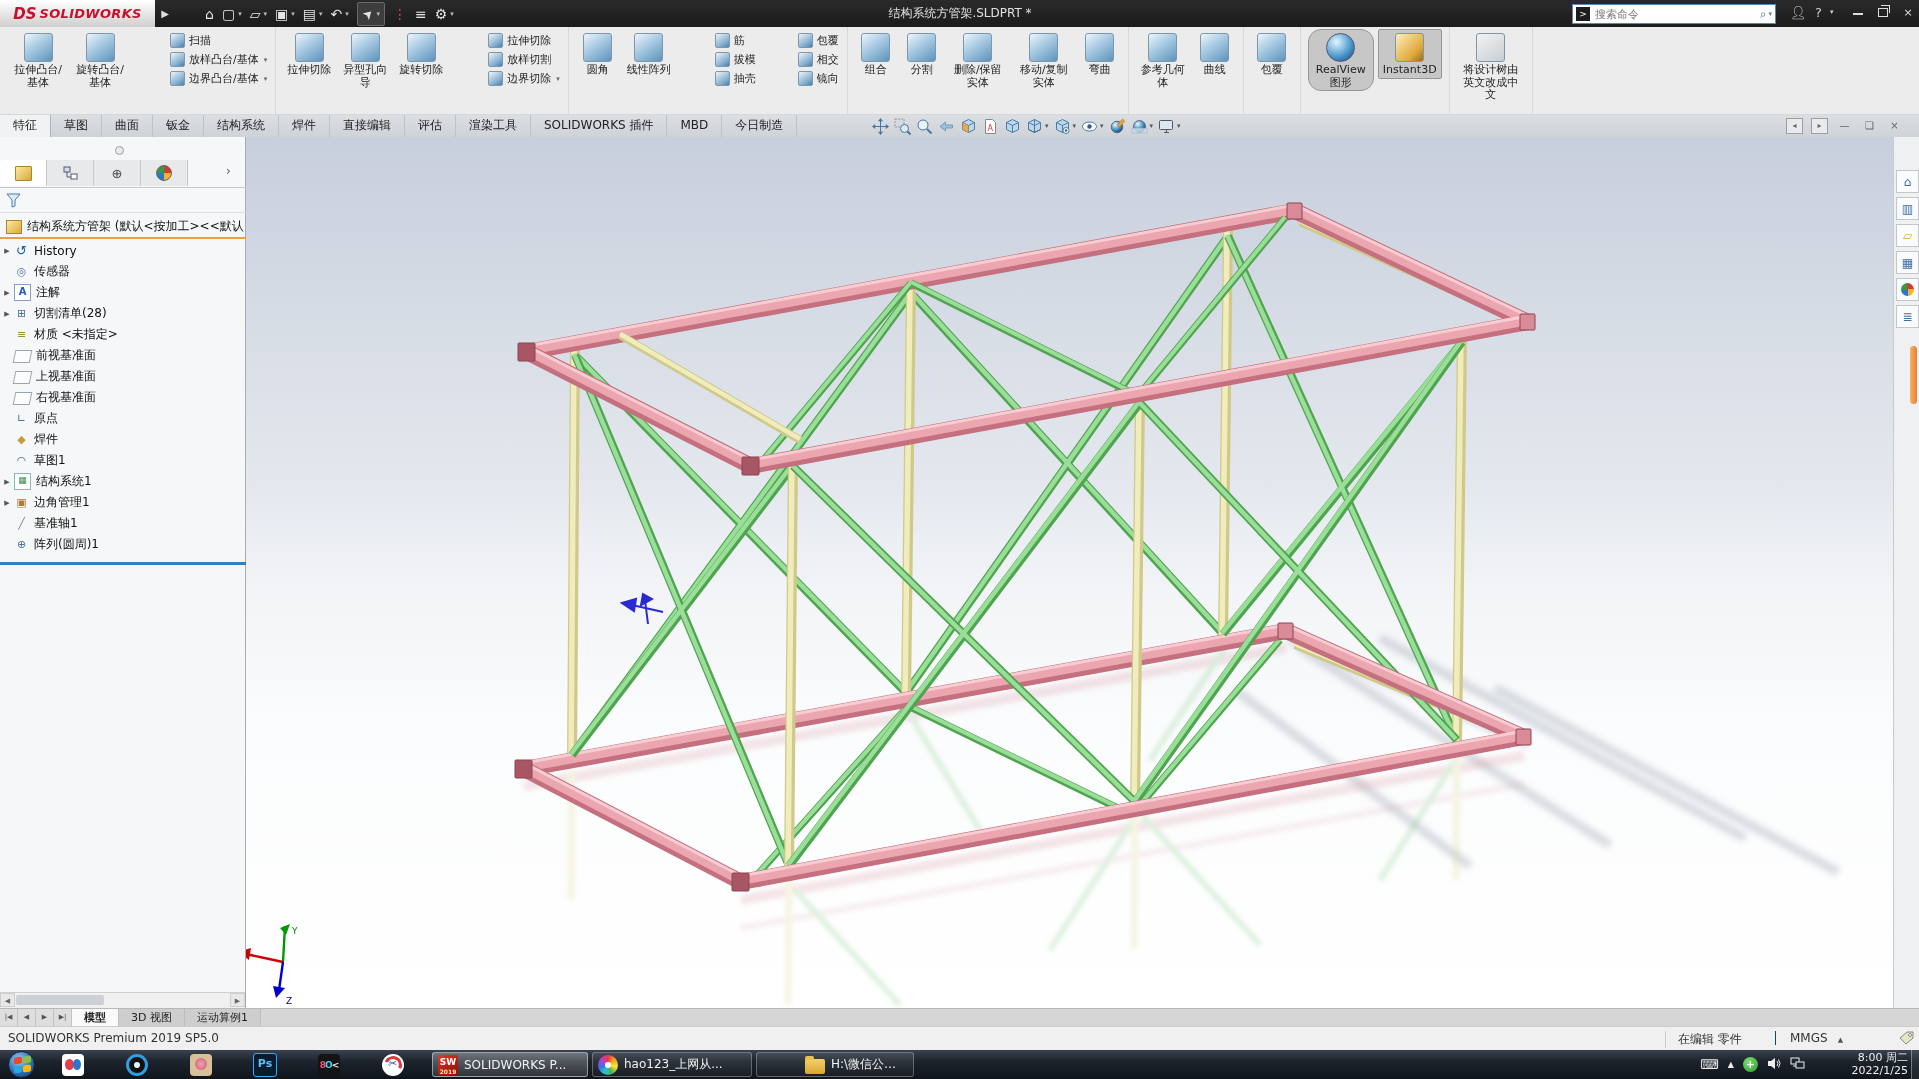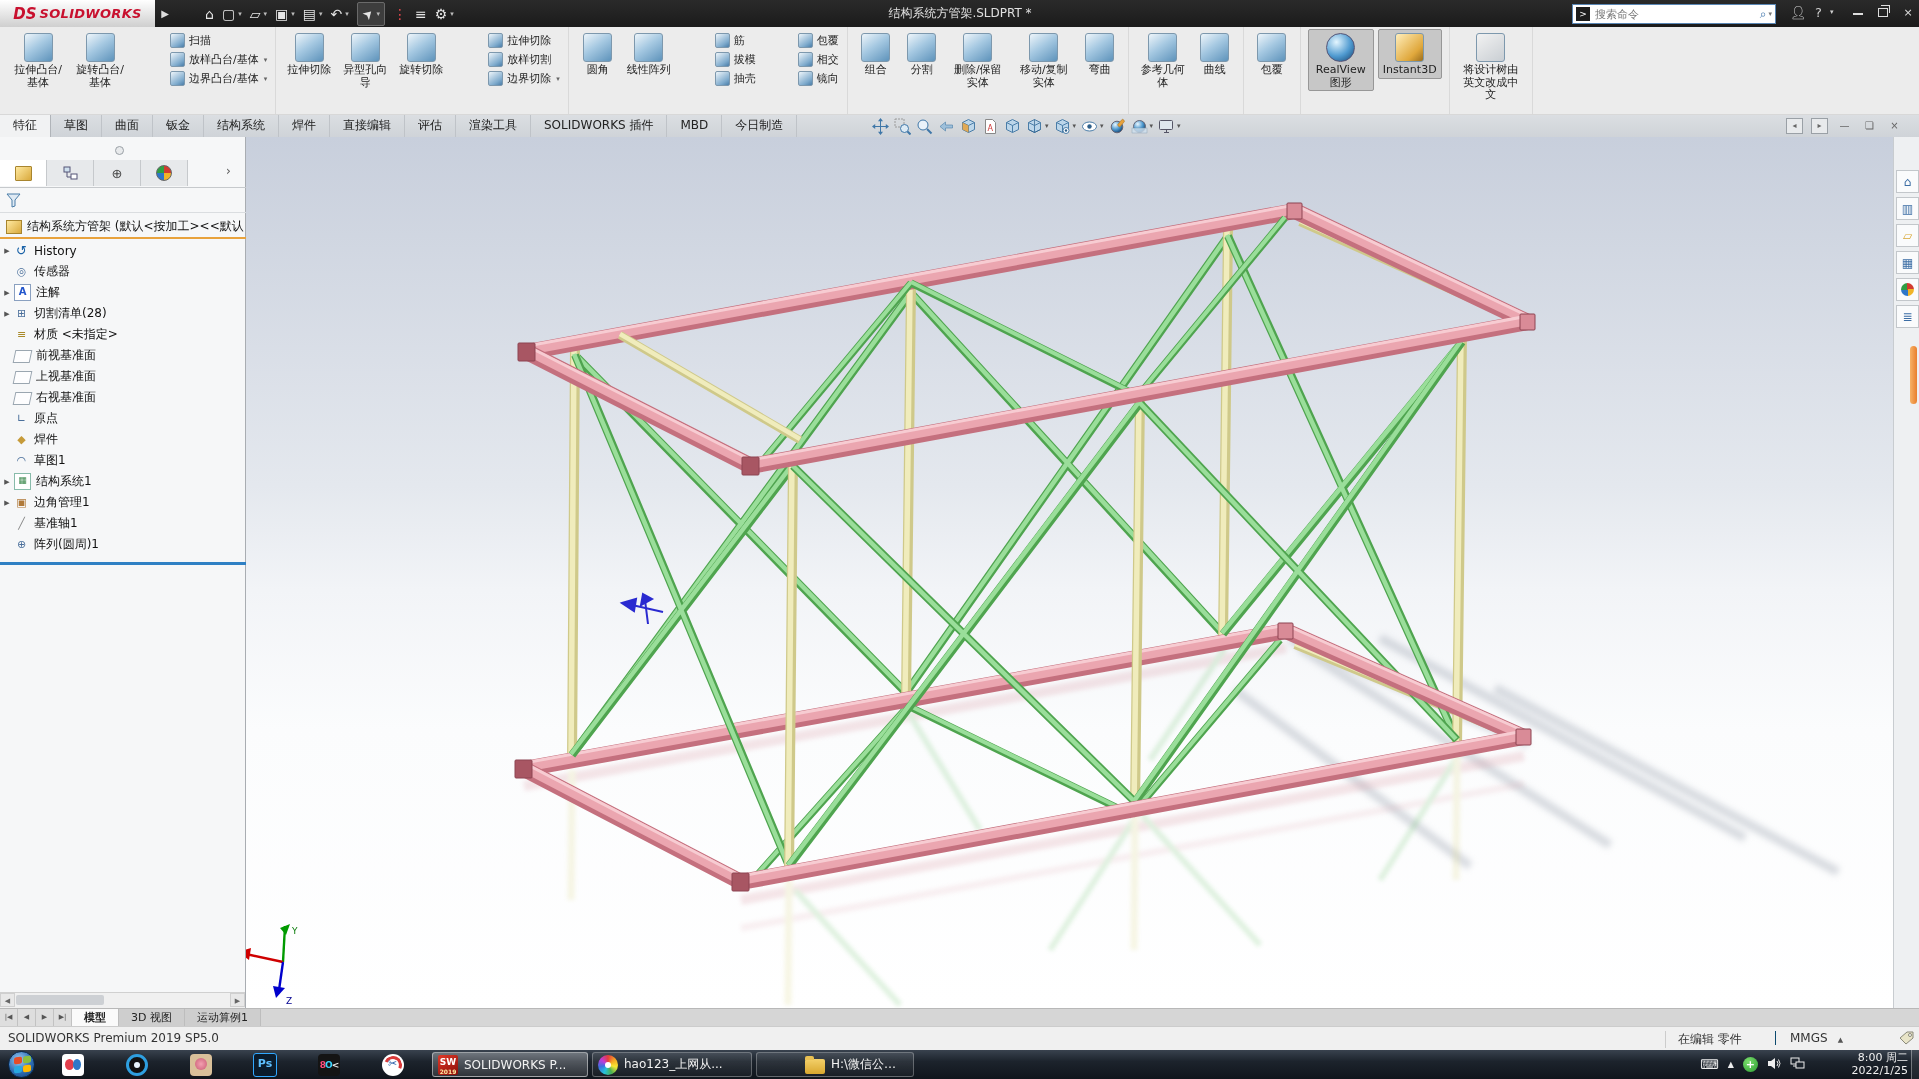--- a/index.html
+++ b/index.html
@@ -343,21 +343,21 @@
           <div class="rb-lbl">曲线</div>
         </div>
       </div>
       <div class="rb-group">
         <div class="rb-big" style="width: 36px;">
           <div class="rb-ico"></div>
           <div class="rb-lbl">包覆</div>
         </div>
       </div>
       <div class="rb-group">
-        <div class="rb-big pressed" style="width: 60px;">
+        <div class="rb-big pressed" style="width: 60px; border-radius: 13px;">
           <div class="rb-ico sphere"></div>
           <div class="rb-lbl">RealView图形</div>
         </div>
         <div class="rb-big pressed" style="width: 58px;">
           <div class="rb-ico gold"></div>
           <div class="rb-lbl">Instant3D</div>
         </div>
       </div>
       <div class="rb-group">
         <div class="rb-big" style="width: 62px;">

